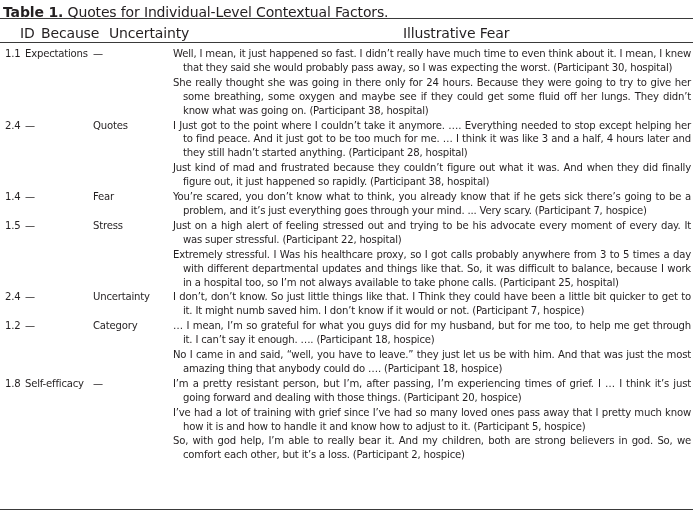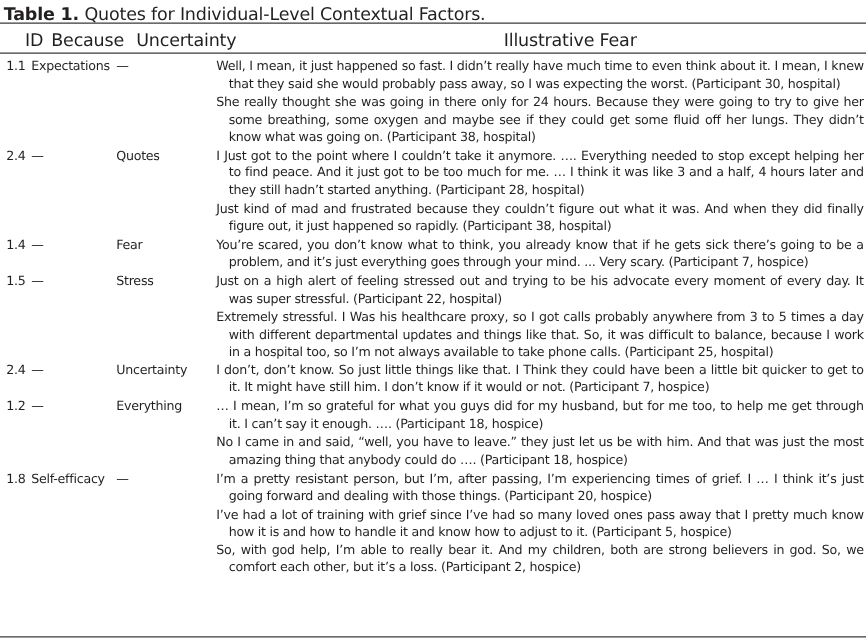--- a/index.html
+++ b/index.html
@@ -66,27 +66,27 @@
         <td class="quote">
           <div class="q">Just on a high alert of feeling stressed out and trying to be his advocate every moment of every day. It was super stressful. (Participant 22, hospital)</div>
           <div class="q">Extremely stressful. I Was his healthcare proxy, so I got calls probably anywhere from 3 to 5 times a day with different departmental updates and things like that. So, it was difficult to balance, because I work in a hospital too, so I’m not always available to take phone calls. (Participant 25, hospital)</div>
         </td>
       </tr>
       <tr>
         <td class="id">2.4</td>
         <td class="cat">—</td>
         <td class="sub">Uncertainty</td>
         <td class="quote">
-          <div class="q">I don’t, don’t know. So just little things like that. I Think they could have been a little bit quicker to get to it. It might have still him. I don’t know if it would or not. (Participant 7, hospice)</div>
+          <div class="q">I don’t, don’t know. So just little things like that. I Think they could have been a little bit quicker to get to it. It might numb saved him. I don’t know if it would or not. (Participant 7, hospice)</div>
         </td>
       </tr>
       <tr>
         <td class="id">1.2</td>
         <td class="cat">—</td>
-        <td class="sub">Everything</td>
+        <td class="sub">Category</td>
         <td class="quote">
           <div class="q">… I mean, I’m so grateful for what you guys did for my husband, but for me too, to help me get through it. I can’t say it enough. …. (Participant 18, hospice)</div>
           <div class="q">No I came in and said, “well, you have to leave.” they just let us be with him. And that was just the most amazing thing that anybody could do …. (Participant 18, hospice)</div>
         </td>
       </tr>
       <tr>
         <td class="id">1.8</td>
         <td class="cat">Self-efficacy</td>
         <td class="sub">—</td>
         <td class="quote">

